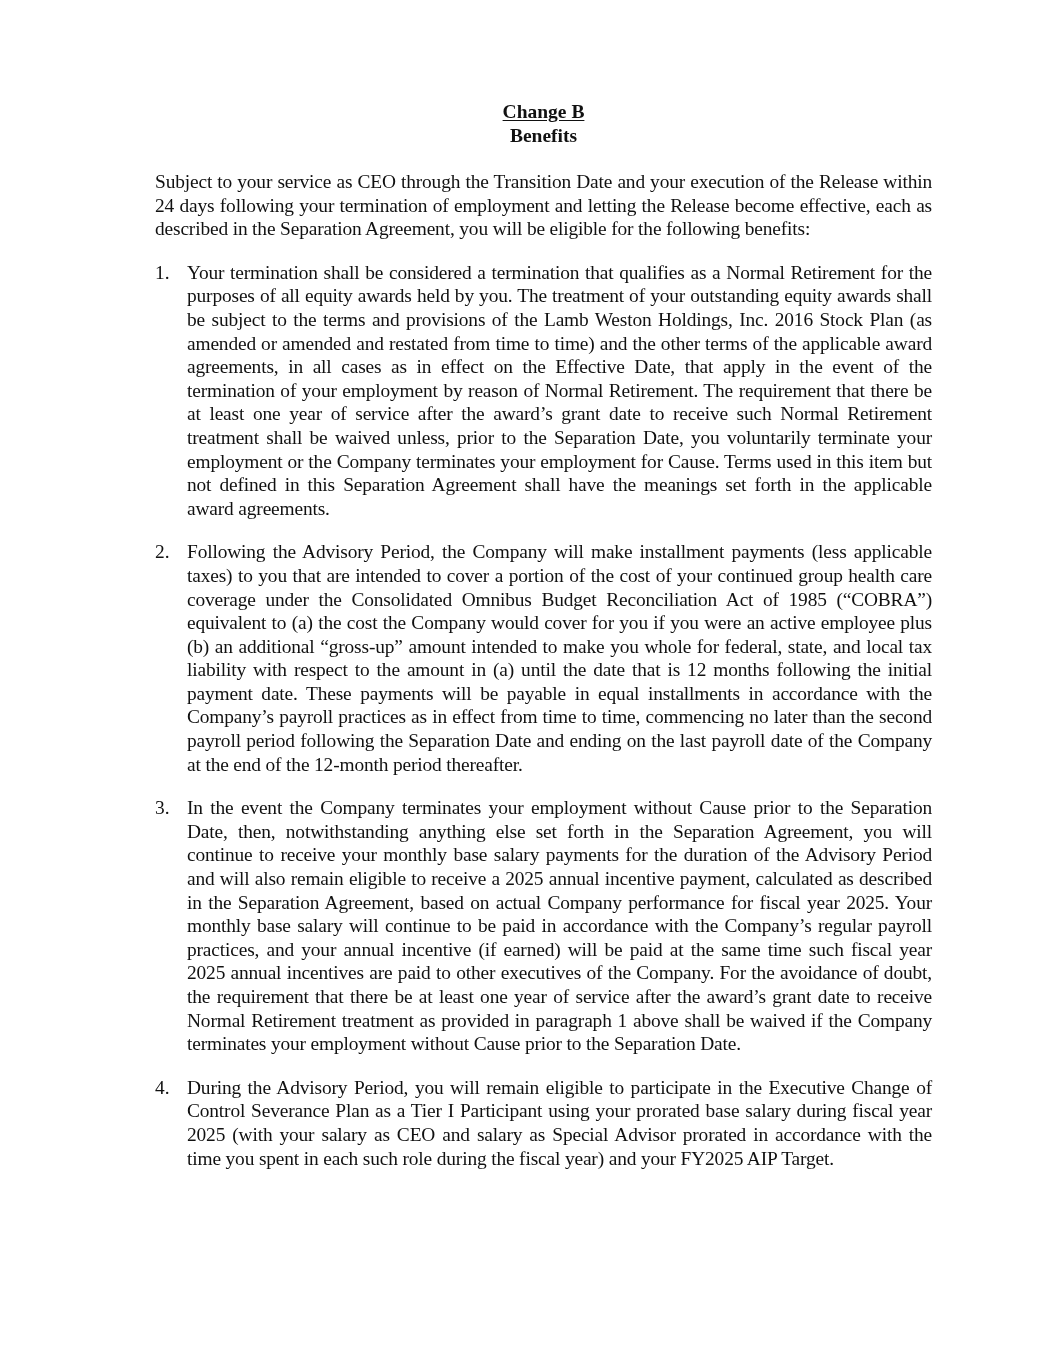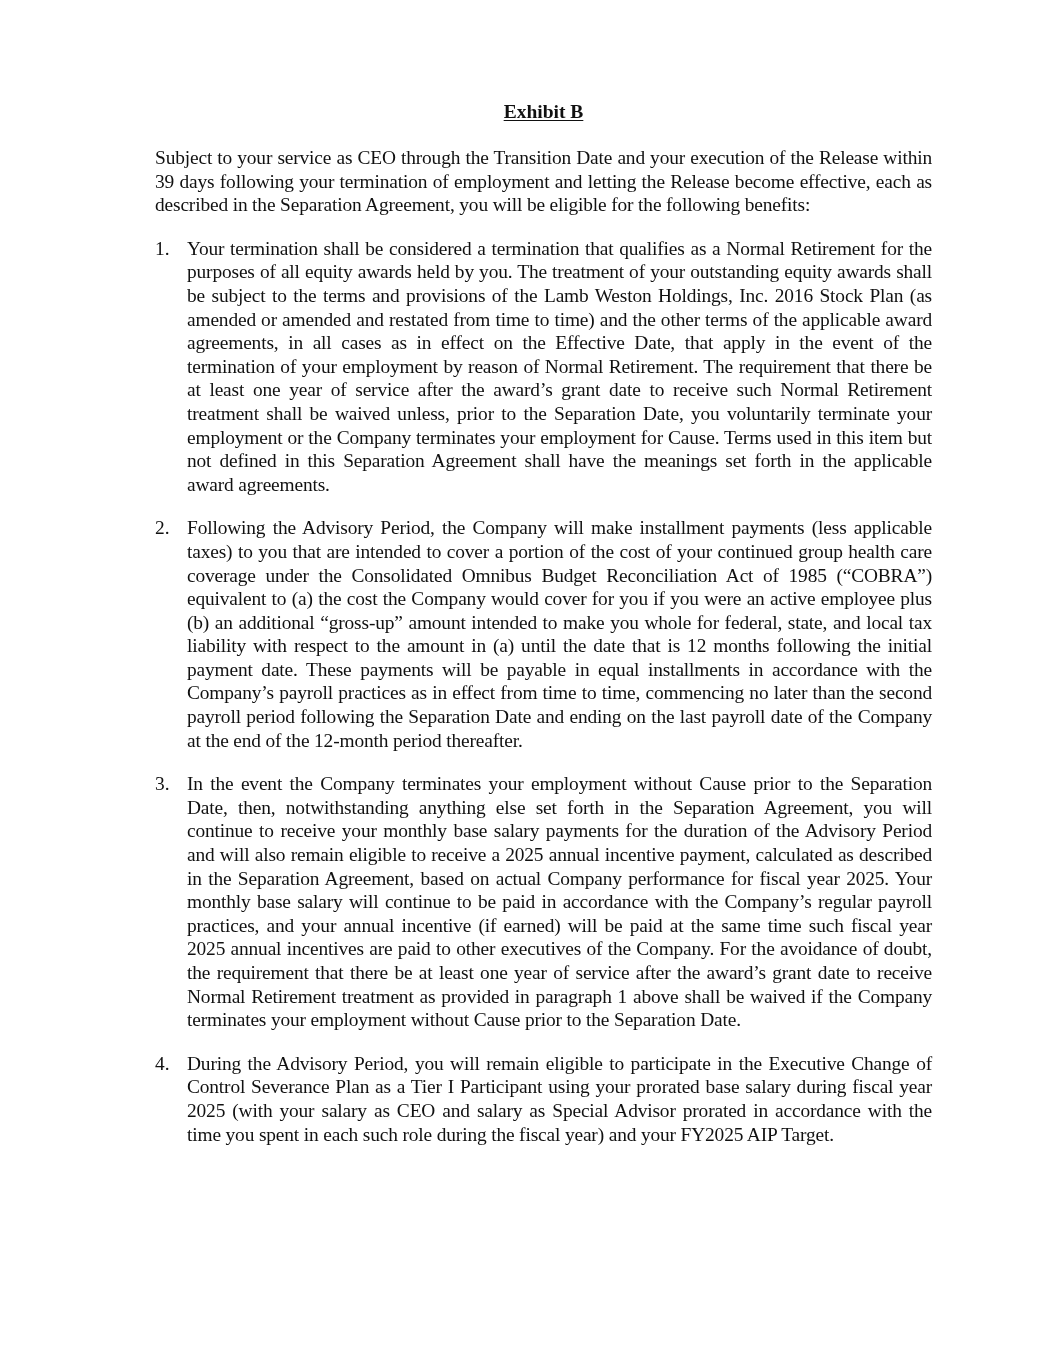--- a/index.html
+++ b/index.html
@@ -59,23 +59,24 @@
       font-size: 19.4px;
       line-height: 23.6px;
     }
     .u {
     }
   </style>
 </head>
 <body>
 
 <div class="page">
-  <p class="heading title">Exhibit B</p>
+  <p class="heading title">Change B</p>
+  <p class="heading">Benefits</p>
 
-  <p class="body intro">Subject to your service as CEO through the Transition Date and your execution of the Release within 39 days following your termination of employment and letting the Release become effective, each as described in the Separation Agreement, you will be eligible for the following benefits:</p>
+  <p class="body intro">Subject to your service as CEO through the Transition Date and your execution of the Release within 24 days following your termination of employment and letting the Release become effective, each as described in the Separation Agreement, you will be eligible for the following benefits:</p>
 
   <ol class="benefits">
     <li>
       <span class="num">1.</span>
       <p class="body">Your termination shall be considered a termination that qualifies as a Normal Retirement for the purposes of all equity awards held by you. The treatment of your outstanding equity awards shall be subject to the terms and provisions of the Lamb Weston Holdings, Inc. 2016 Stock Plan (as amended or amended and restated from time to time) and the other terms of the applicable award agreements, in all cases as in effect on the Effective Date, that apply in the event of the termination of your employment by reason of Normal Retirement. The requirement that there be at least one year of service after the award’s grant date to receive such Normal Retirement treatment shall be waived unless, prior to the Separation Date, you voluntarily terminate your employment or the Company terminates your employment for Cause. Terms used in this item but not defined in this Separation Agreement shall have the meanings set forth in the applicable award agreements.</p>
     </li>
     <li>
       <span class="num">2.</span>
       <p class="body"><span>Following the Advisory Period, the Company will make installment payments (less applicable taxes) to you that are intended to cover a portion of the cost of your continued group health care coverage under the Consolidated Omnibus Budget Reconciliation Act of 1985 (“</span><span class="u">COBRA</span><span>”) equivalent to (a) the cost the Company would cover for you if you were an active employee plus (b) an additional “gross-up” amount intended to make you whole for federal, state, and local tax liability with respect to the amount in (a) until the date that is 12 months following the initial payment date. These payments will be payable in equal installments in accordance with the Company’s payroll practices as in effect from time to time, commencing no later than the second payroll period following the Separation Date and ending on the last payroll date of the Company at the end of the 12-month period thereafter.</span></p>
     </li>

